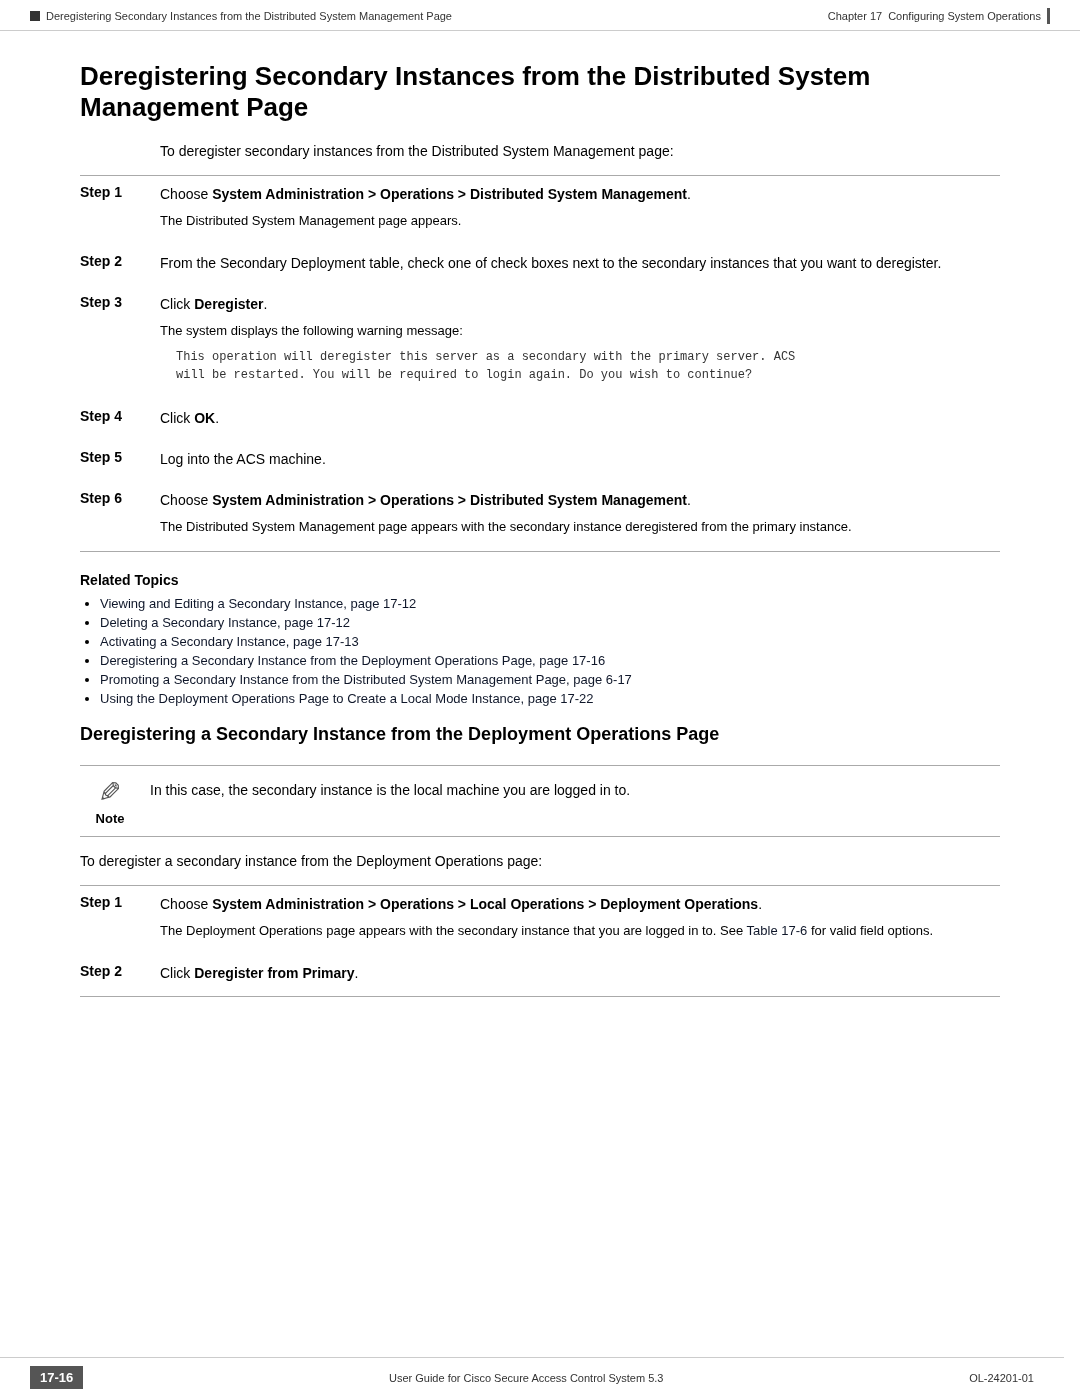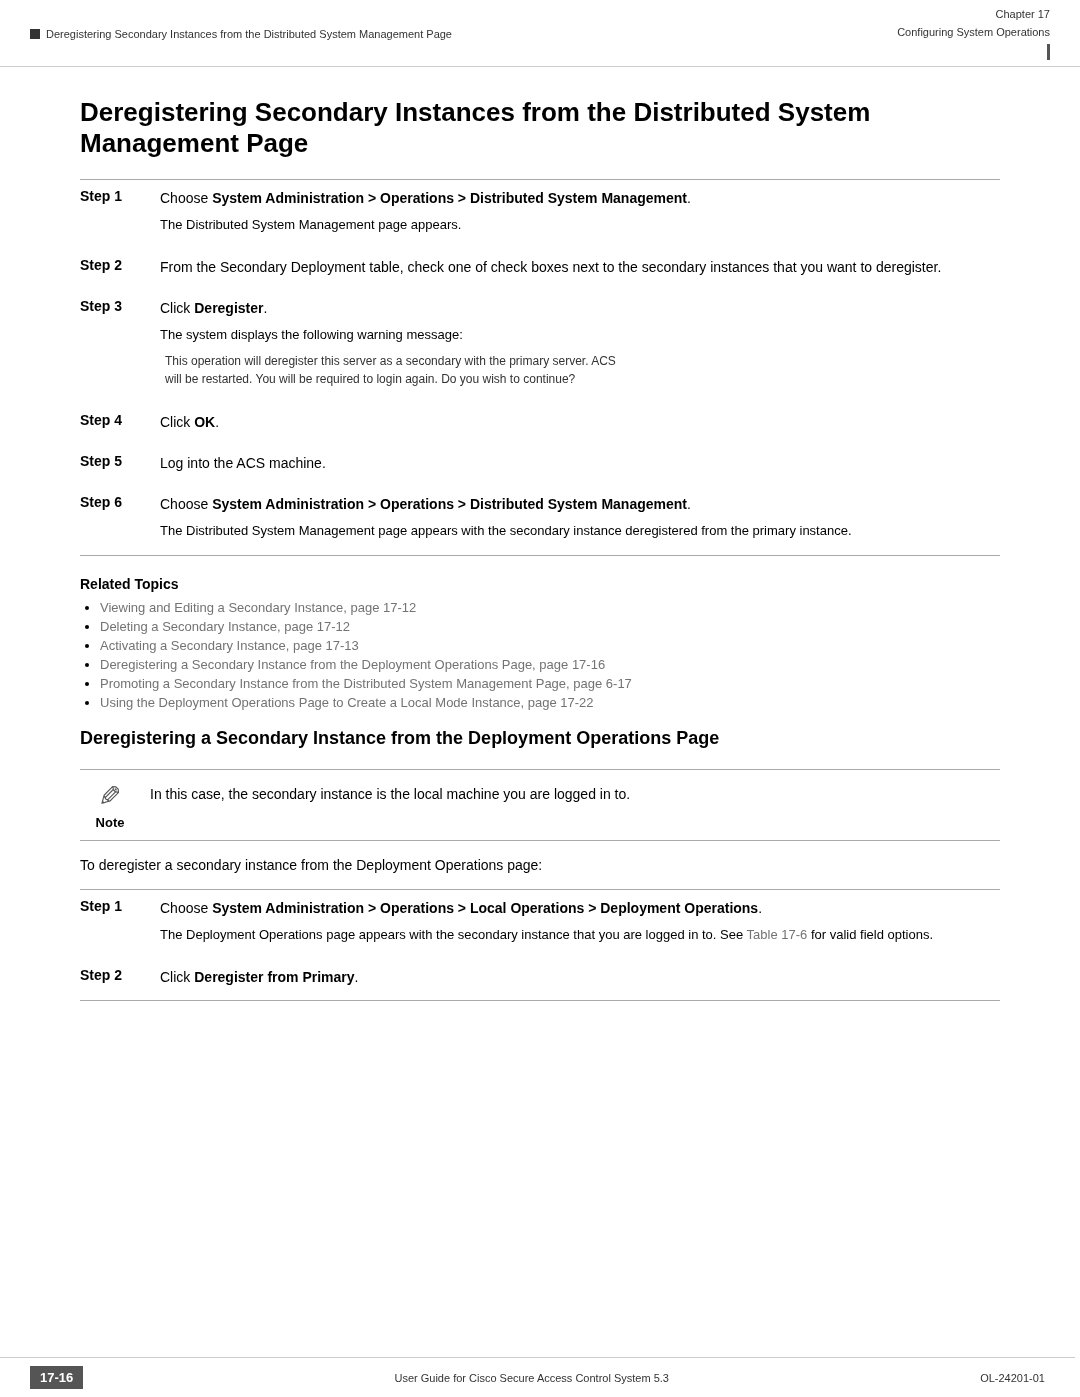--- a/index.html
+++ b/index.html
@@ -86,27 +86,27 @@
       margin-bottom: 4px;
     }
 
     .step-content .sub-text {
       margin-top: 6px;
       margin-bottom: 6px;
       font-size: 13px;
     }
 
     .code-block {
-      font-family: Liberation Sans, sans-serif;
+      font-family: Liberation Mono, monospace;
       font-size: 12px;
-      margin: 8px 5px;
+      margin: 8px 16px;
       line-height: 1.5;
       color: #333;
     }
-    .link { color: #737373; text-decoration: none; }
+    .link { color: #0f172a; text-decoration: none; }
 
     
     .related-topics {
       margin-bottom: 16px;
     }
 
     .related-topics-title {
       font-weight: bold;
       font-size: 14px;
       margin-bottom: 8px;
@@ -157,21 +157,21 @@
       flex: 1;
       font-size: 14px;
       padding-top: 6px;
     }
 
     
     .page-footer {
       position: absolute;
       bottom: 0;
       left: 0;
-      right: 5px;
+      right: 16px;
       display: flex;
       justify-content: space-between;
       align-items: center;
       padding: 8px 30px;
       border-top: 1px solid #ccc;
       font-size: 11px;
       color: #333;
     }
 
     .page-number-box {
@@ -201,23 +201,22 @@
       width: 10px;
       height: 10px;
       background: #333;
       display: inline-block;
       flex-shrink: 0;
     }
 
     
     .right-bar {
       display: flex;
-      align-items: flex-end;
+      align-items: center;
       gap: 6px;
-      flex-direction: column;
     }
     .right-vbar {
       width: 3px;
       height: 16px;
       background: #555;
       display: inline-block;
     }
   </style>
 </head>
 <body>
@@ -231,20 +230,21 @@
     <span class="chapter-label">Chapter 17</span>
     <span>Configuring System Operations</span>
     <span class="right-vbar"></span>
   </div>
 </div>
 
 <div class="content">
 
   <h1 class="section-title">Deregistering Secondary Instances from the Distributed System Management Page</h1>
 
+  <p class="intro-text">To deregister secondary instances from the Distributed System Management page:</p>
 
   <div class="steps-container">
 
     <div class="step-row">
       <span class="step-label">Step 1</span>
       <div class="step-content">
         <p>Choose <strong>System Administration &gt; Operations &gt; Distributed System Management</strong>.</p>
         <p class="sub-text">The Distributed System Management page appears.</p>
       </div>
     </div>

